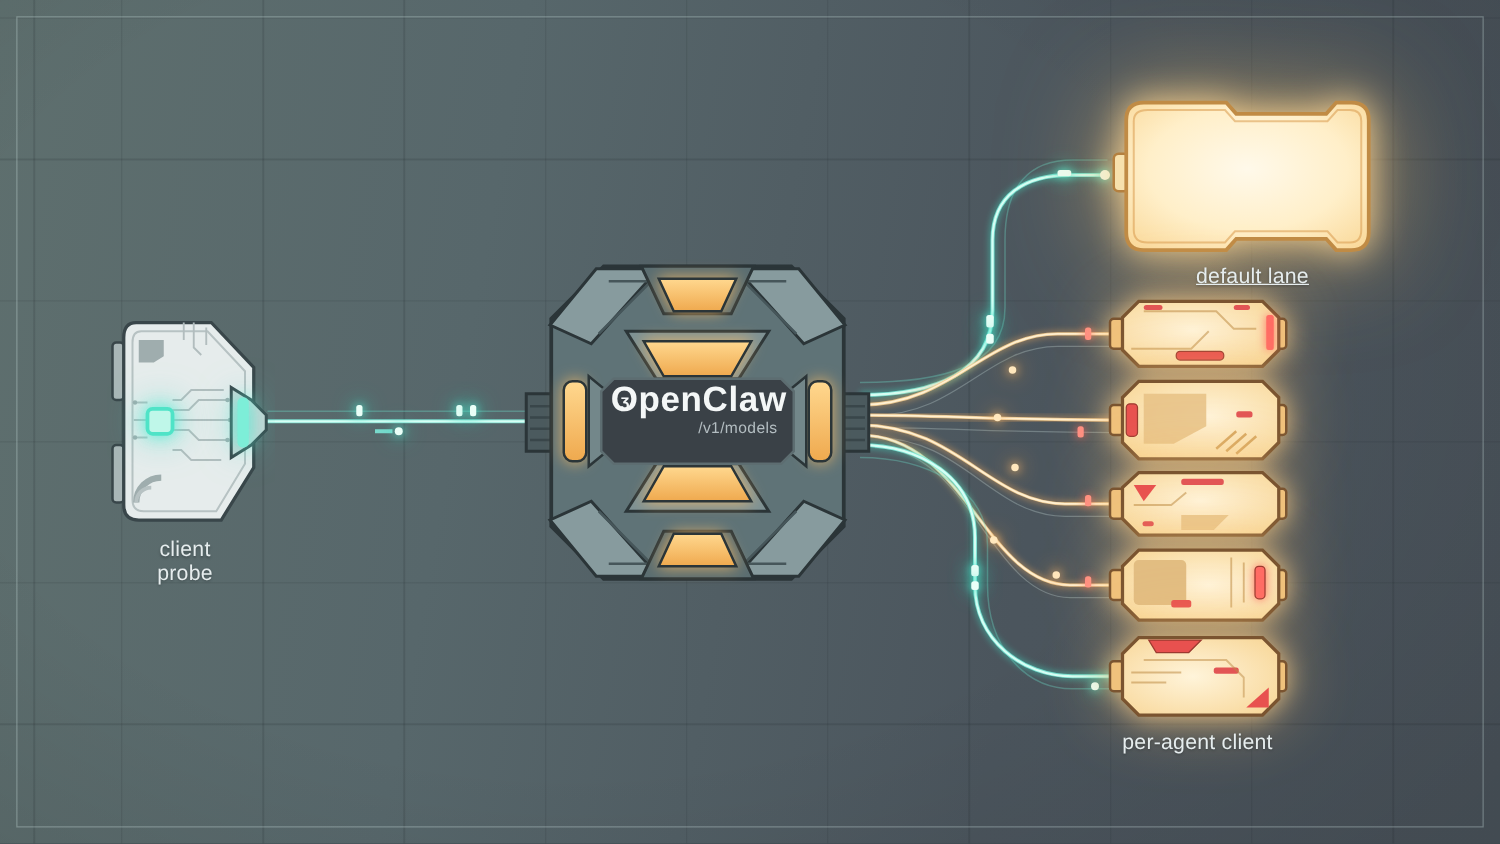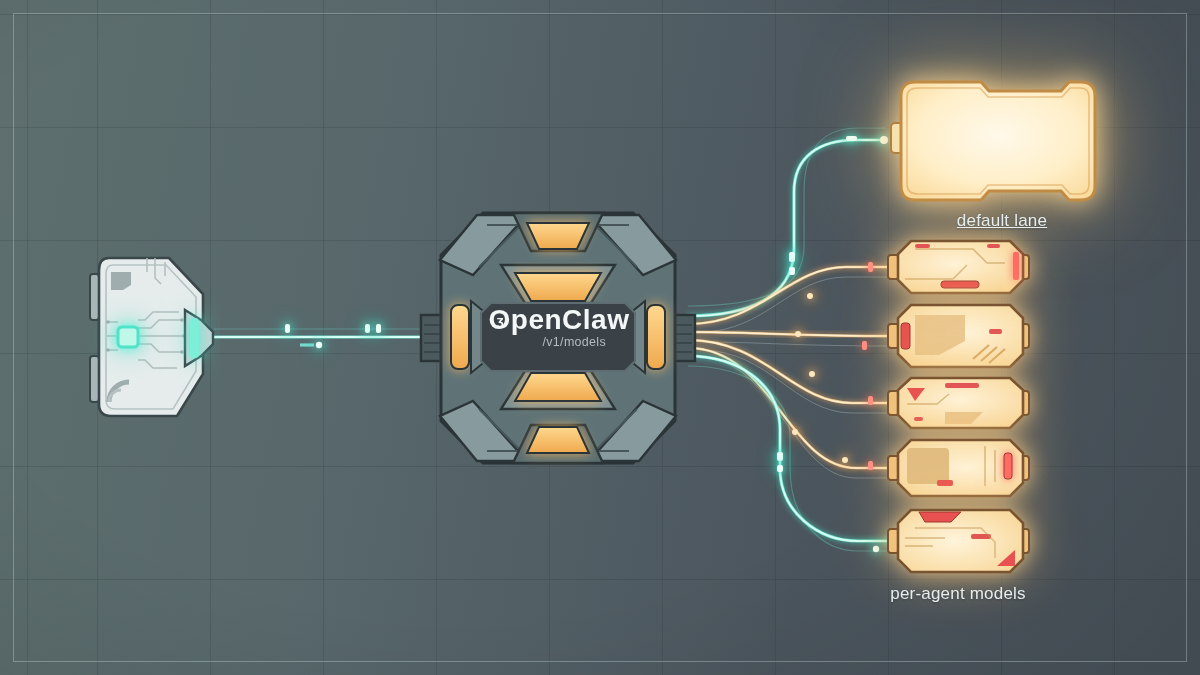--- a/index.html
+++ b/index.html
@@ -40,21 +40,21 @@
 
   
   .lbl{position:absolute;text-align:center;color:#e6edee;font-size:17px;line-height:19px;
        letter-spacing:.2px;text-shadow:0 1px 2px rgba(20,26,30,.35);}
 
   .gw-text{position:absolute;left:484px;top:306px;width:150px;display:flex;flex-direction:column;align-items:center;}
   .gw-title{color:#f4f7f7;font-size:28px;font-weight:700;letter-spacing:.5px;line-height:28px;white-space:nowrap;}
   .logo-o{position:relative;display:inline-block;}
   .logo-o::after{content:"\0292";position:absolute;left:53%;top:54%;transform:translate(-50%,-50%);
        font-size:13px;font-weight:700;color:#f4f7f7;}
-  .gw-endpoint{align-self:flex-end;padding-right:28px;margin-top:1px;color:#b3bdc1;font-size:12.5px;letter-spacing:.3px;}
+  .gw-endpoint{align-self:flex-end;padding-right:12px;margin-top:1px;color:#b3bdc1;font-size:12.5px;letter-spacing:.3px;}
 </style>
 </head>
 <body>
 
 <div id="stage">
   <div class="grid"></div>
   <div class="vignette"></div>
   <div class="frame"></div>
 
   <svg class="layer" width="1200" height="675" viewBox="0 0 1200 675">
@@ -325,15 +325,19 @@
           <stop offset="1" stop-color="#f7d492"></stop>
         </radialGradient>
       </defs>
     <polygon points="34,6 76,6 66,16 40,16" fill="#e8514f" stroke="#9c3a30" stroke-width="1"></polygon>
     <path d="M20 32 H60 M20 40 H48" stroke="rgba(190,140,70,.55)" stroke-width="1.5" fill="none"></path>
     <rect x="86" y="28" width="20" height="5" rx="2" fill="#e25555"></rect>
     <polygon points="112,60 130,44 130,60" fill="#e8514f"></polygon>
     <path d="M30 22 H96 L110 36 V52" fill="none" stroke="rgba(190,140,70,.5)" stroke-width="1.5"></path>
   </svg>
 
+  <div class="lbl" style="left:78px;top:430px;width:140px;">
+    <div>client</div>
+    <div>probe</div>
+  </div>
   <div class="lbl" style="left:922px;top:211px;width:160px;text-decoration:underline;">default lane</div>
-  <div class="lbl" style="left:878px;top:584px;width:160px;">per-agent models</div>
+  <div class="lbl" style="left:878px;top:584px;width:160px;">per-agent client</div>
 </div>
 
 </body></html>

